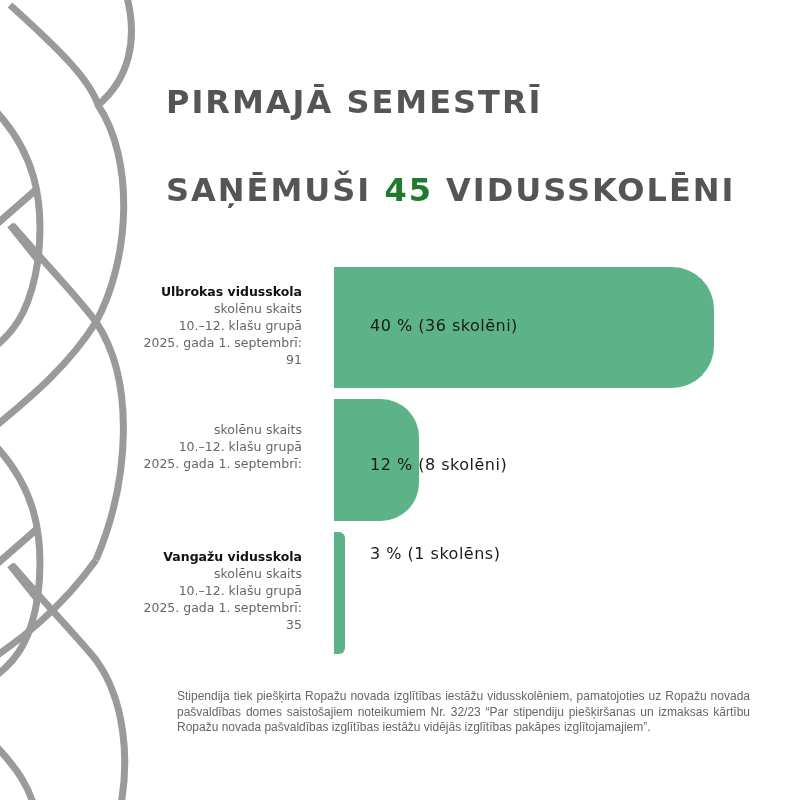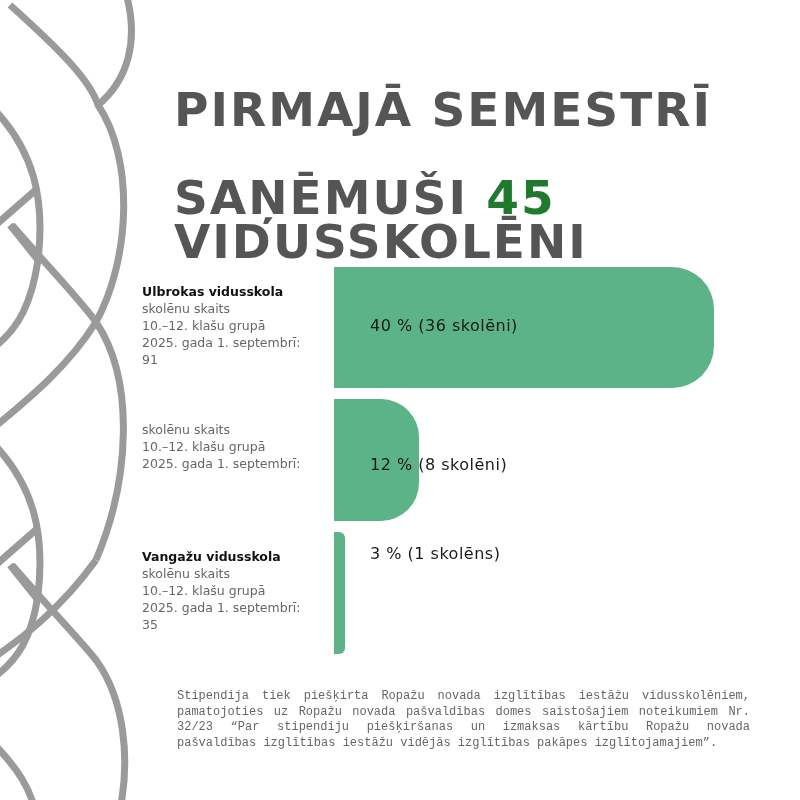--- a/index.html
+++ b/index.html
@@ -5,45 +5,45 @@
     html, body { margin: 0; padding: 0; }
     body {
       width: 800px; height: 800px; position: relative; overflow: hidden;
       background: #ffffff;
       font-family: "DejaVu Sans", "Liberation Sans", sans-serif;
     }
     .braid { position: absolute; left: 0; top: 0; width: 170px; height: 800px; }
     .title {
       position: absolute; left: 166px; top: 80px; width: 600px;
       font-family: "DejaVu Sans", sans-serif; font-weight: bold;
-      font-size: 47px; line-height: 44px; letter-spacing: 2px;
-      color: #555555; margin: 8px;
+      font-size: 32px; line-height: 44px; letter-spacing: 2px;
+      color: #555555; margin: 0;
     }
     .title .accent { color: #1f7a2e; }
     .row { position: absolute; left: 0; width: 800px; }
     .label {
-      position: absolute; right: 478px; width: 180px; 
+      position: absolute; right: 498px; width: 180px; text-align: right;
       font-size: 12.5px; line-height: 17px; color: #666666;
       font-family: "DejaVu Sans", sans-serif;
     }
     .label .school { color: #111111; font-weight: bold; display: block; }
     .label span.line { display: block; }
     .bar {
       position: absolute; left: 334px; background: #5cb387;
     }
     .bar-value {
       position: absolute; left: 370px;
       font-size: 16px; color: #1a1a1a; letter-spacing: 0.5px;
       font-family: "DejaVu Sans", sans-serif; white-space: nowrap;
     }
     .footnote {
       position: absolute; left: 177px; top: 689px; width: 573px;
       font-size: 12px; line-height: 15.5px; color: #666666;
       text-align: justify; margin: 0;
-      font-family: Liberation Mono, monospace;
+      font-family: Liberation Sans, sans-serif;
     }
   </style>
 </head>
 <body>
 
 <svg class="braid" viewBox="0 0 170 800" xmlns="http://www.w3.org/2000/svg">
   <g fill="none" stroke="#9a9a9a" stroke-width="7">
 
     <path d="M125 -10 C140 40 128 80 98 105"></path>
     <path d="M10 5 C60 50 90 80 98 105 C135 160 130 260 96 322"></path>

